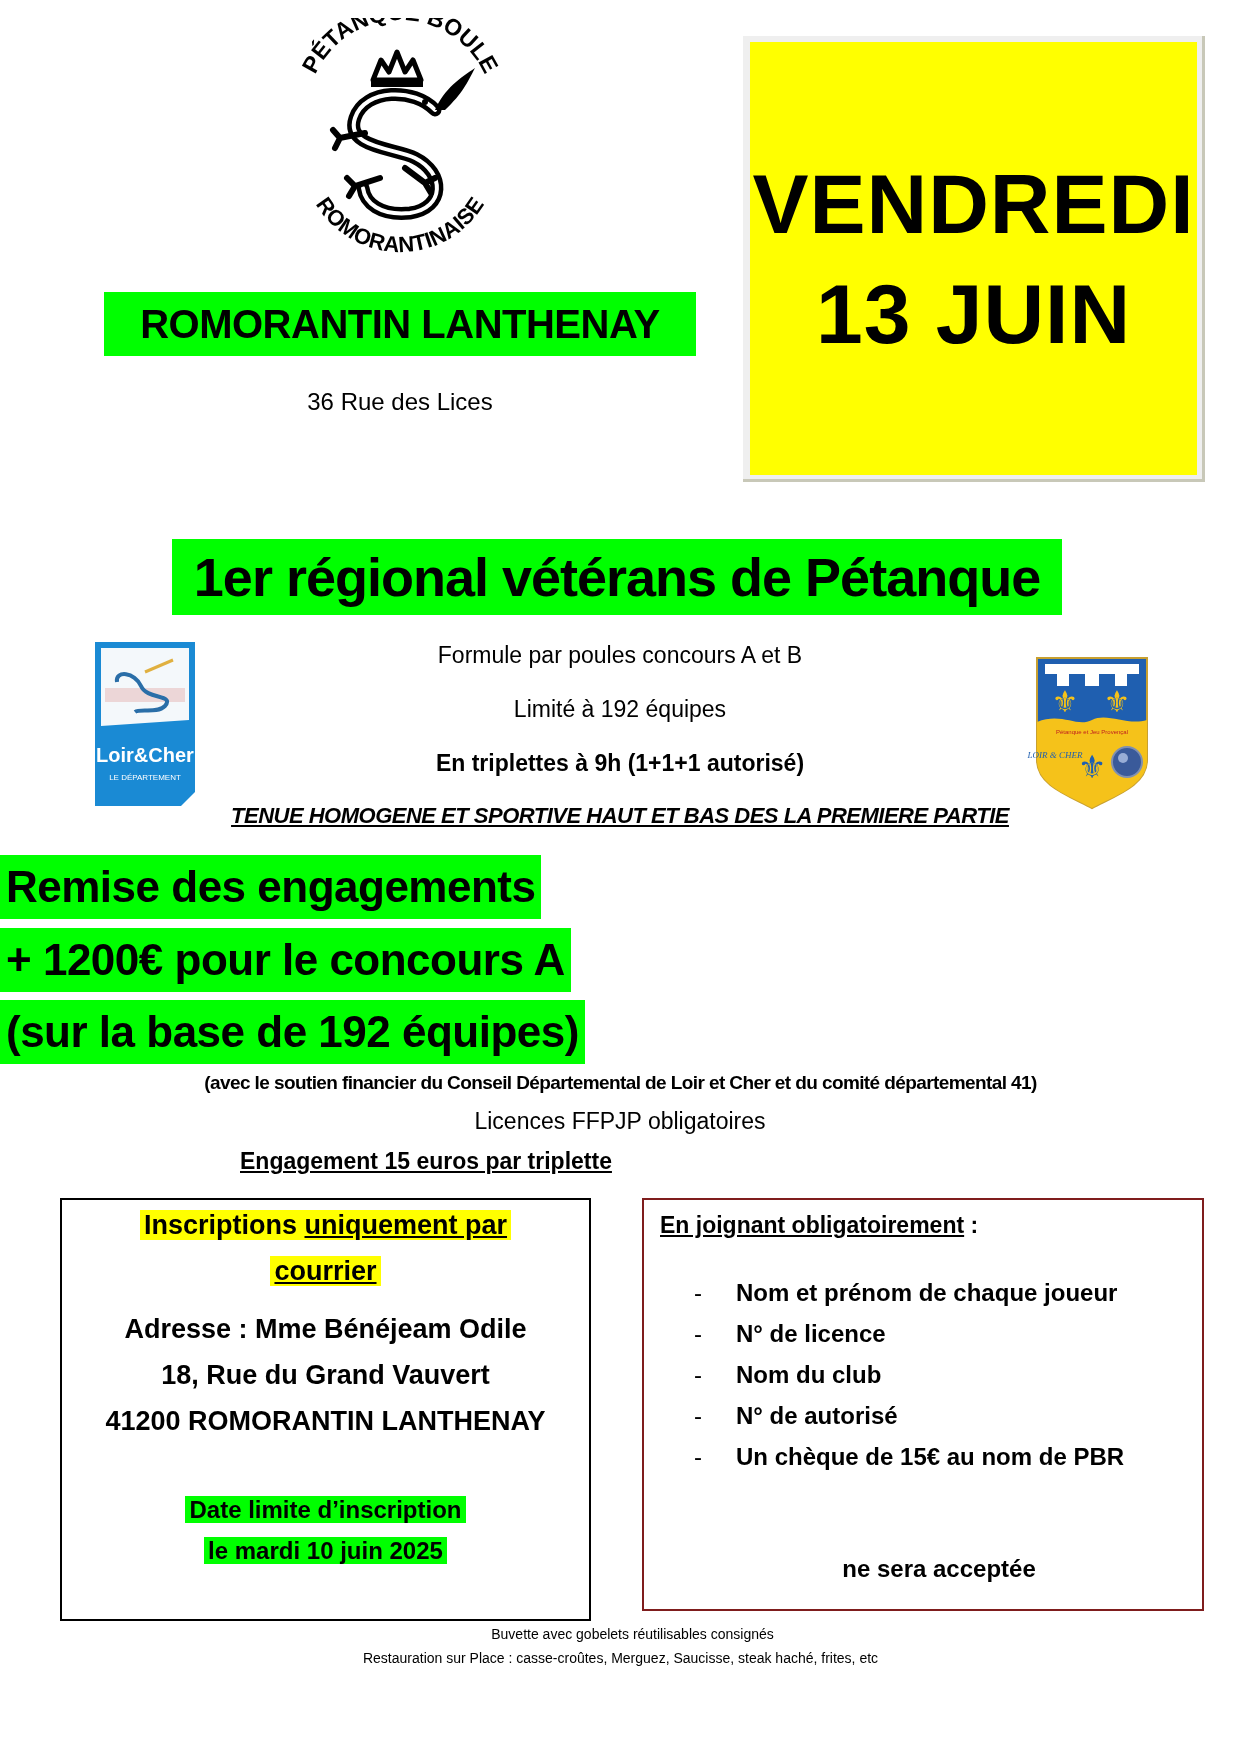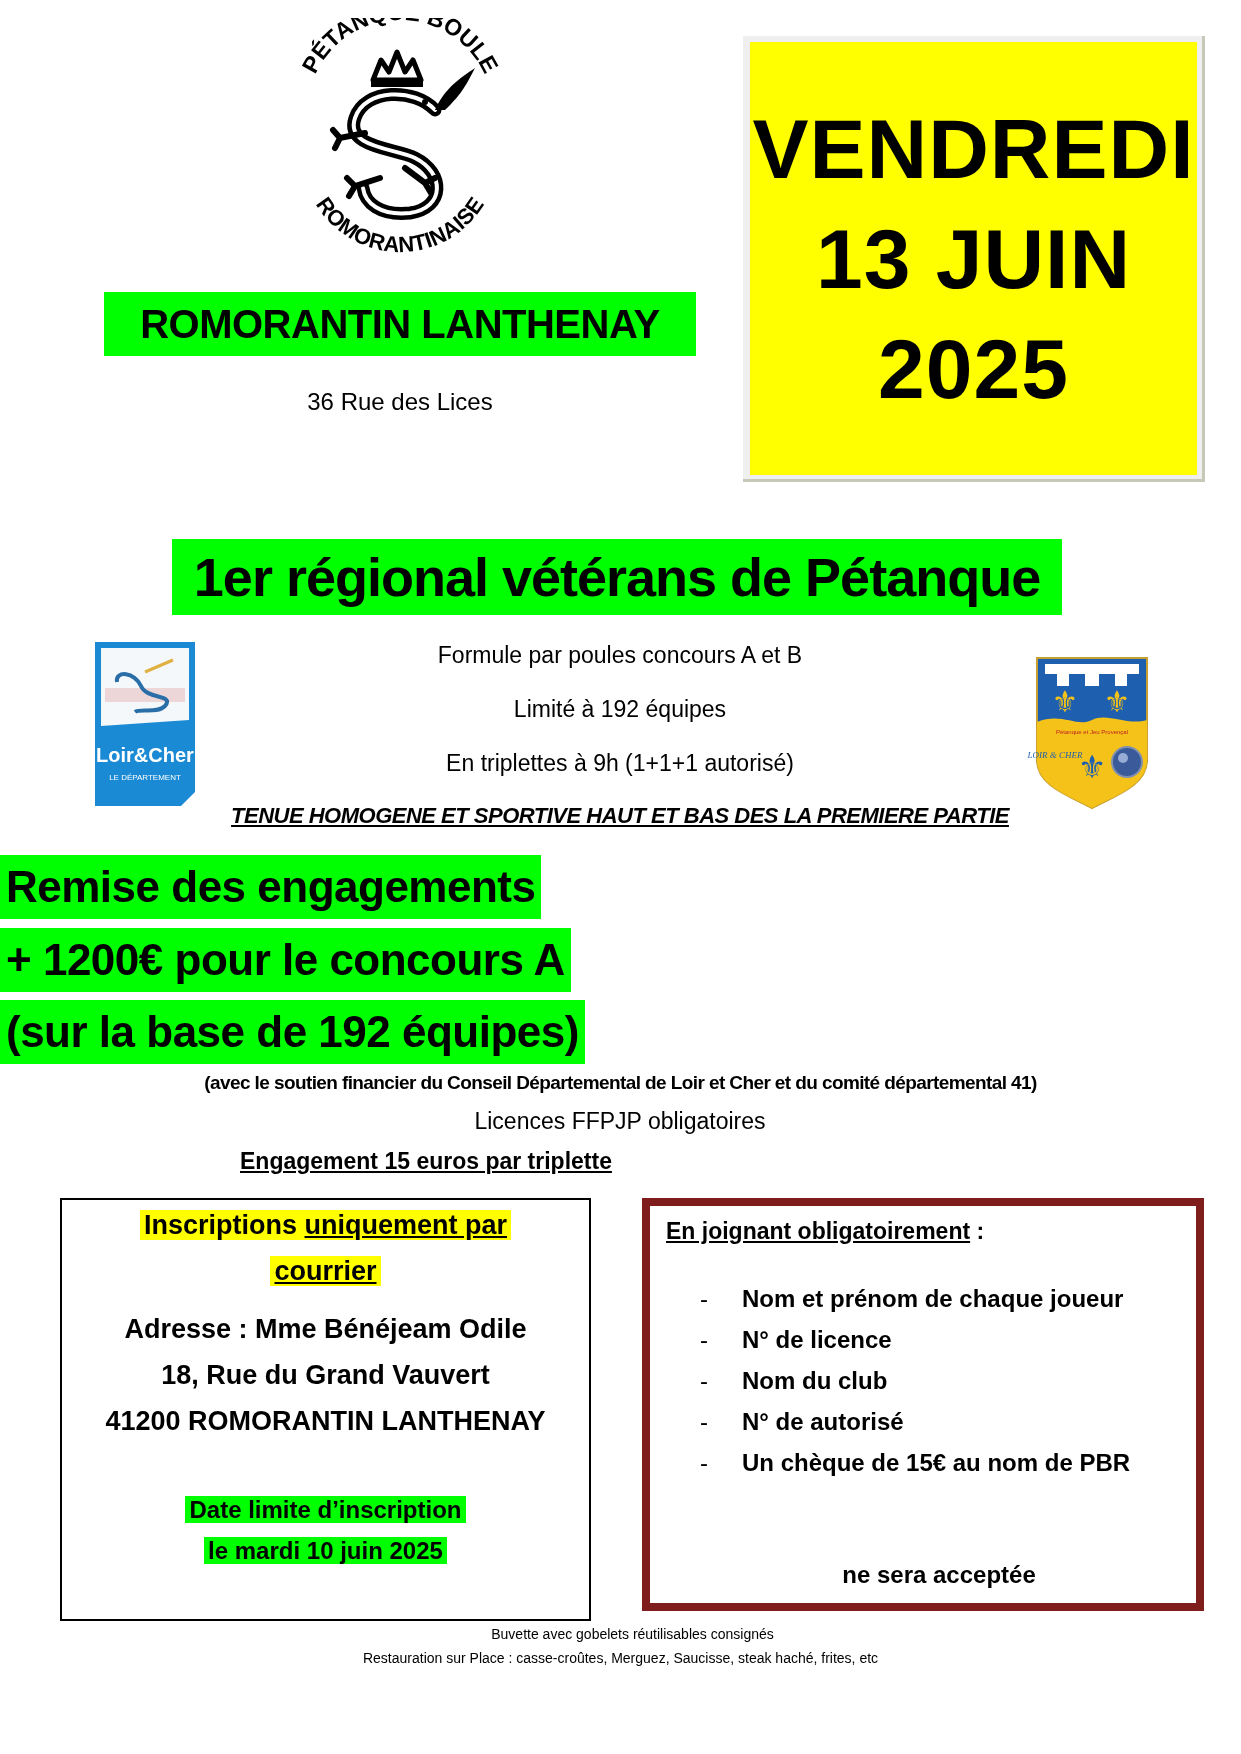--- a/index.html
+++ b/index.html
@@ -24,36 +24,36 @@
     
     #main-title { left: 172px; top: 539px; width: 890px; height: 76px; font-weight: bold; font-size: 54px; line-height: 76px; text-align: center; white-space: nowrap; letter-spacing: -1px; }
 
     
     #loir-cher-logo { left: 95px; top: 642px; width: 100px; height: 164px; }
     #coat-of-arms { left: 1027px; top: 650px; width: 130px; height: 160px; }
 
     .info { left: 240px; width: 760px; text-align: center; font-size: 23px; }
     #formule { top: 642px; }
     #limite { top: 696px; }
-    #triplettes { top: 750px; font-weight: normal; }
+    #triplettes { top: 750px; font-weight: bold; }
     #tenue { left: 170px; top: 803px; width: 900px; text-align: center; font-weight: bold; font-style: italic; font-size: 22px; text-decoration: underline; white-space: nowrap; letter-spacing: -0.5px; }
 
     .prize { left: 0; width: 1241px; }
     .prize span { display: inline-block; font-weight: bold; font-size: 44px; line-height: 64px; padding: 0 6px; letter-spacing: -0.5px; }
     #prize-1 { top: 855px; }
     #prize-2 { top: 928px; }
     #prize-3 { top: 1000px; }
 
     #soutien { left: 60px; top: 1072px; width: 1121px; text-align: center; font-weight: bold; font-size: 19px; white-space: nowrap; letter-spacing: -0.6px; }
     #licences { left: 240px; top: 1108px; width: 760px; text-align: center; font-size: 23px; }
     #engagement { left: 240px; top: 1148px; width: 760px; text-align: left; font-size: 23px; font-weight: bold; text-decoration: underline; }
 
     
     #inscription-box { left: 60px; top: 1198px; width: 531px; height: 423px; border: 2px solid #000; }
-    #requirements-box { left: 642px; top: 1198px; width: 562px; height: 413px; border: 8px solid #7f1d1d; }
+    #requirements-box { left: 642px; top: 1198px; width: 562px; height: 413px; border: 2px solid #7f1d1d; }
 
     .ib-line { position: absolute; left: 0; width: 100%; text-align: center; font-weight: bold; font-size: 27px; }
     .ib-line .hl { padding: 0 4px; }
     #ib-heading-1 { top: 10px; }
     #ib-heading-2 { top: 56px; }
     .u { text-decoration: underline; }
     #ib-addr-1 { top: 114px; }
     #ib-addr-2 { top: 160px; }
     #ib-addr-3 { top: 206px; }
     #ib-phone { top: 254px; font-weight: normal; font-size: 24px; }
@@ -99,21 +99,20 @@
     <path d="M95 160 L70 168 L62 160 M70 168 L64 178" stroke="#000" stroke-width="6" fill="none" stroke-linecap="round"></path>
     <path d="M120 150 L140 165 L150 160 M140 165 L146 175" stroke="#000" stroke-width="6" fill="none" stroke-linecap="round"></path>
     <circle cx="140" cy="84" r="3" fill="#000"></circle>
   </svg>
 </div>
 
 <div id="date-frame" class="abs"></div>
 <div id="date-box" class="abs yellow">
   <div class="line">VENDREDI</div>
   <div class="line">13 JUIN</div>
-  <div class="line">2025</div>
 </div>
 
 <div id="city-title" class="abs green">ROMORANTIN LANTHENAY</div>
 <div id="address" class="abs">36 Rue des Lices</div>
 
 <div id="main-title" class="abs green">1er régional vétérans de Pétanque</div>
 
 <div id="loir-cher-logo" class="abs">
   <svg width="100" height="164" viewBox="0 0 100 164">
     <rect x="0" y="0" width="100" height="164" fill="#1a8ad4"></rect>

